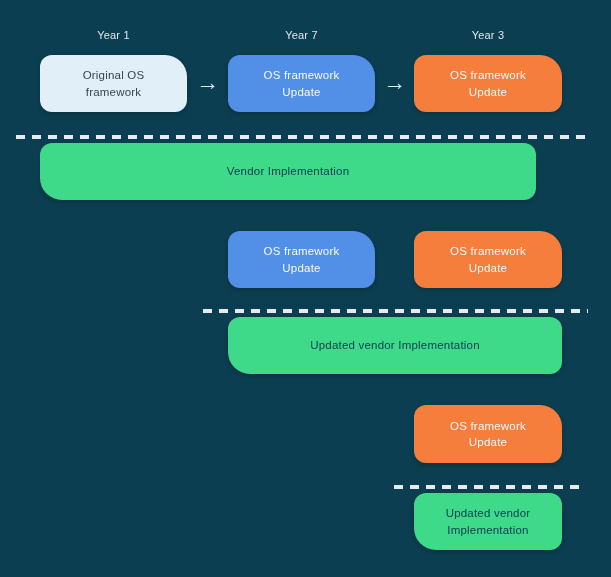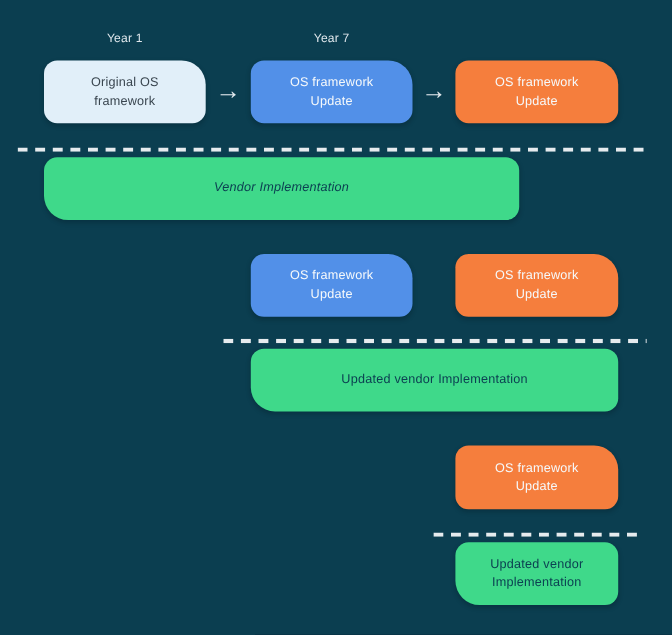--- a/index.html
+++ b/index.html
@@ -60,21 +60,21 @@
     color: var(--text-green-box);
   }
   .r1 { top: 55px;  height: 57px; }
   .r2 { top: 231px; height: 57px; }
   .r3 { top: 405px; height: 58px; }
 
   .light  { background: var(--box-light);  color: var(--text-dark); }
   .blue   { background: var(--box-blue);   color: var(--text-light); }
   .orange { background: var(--box-orange); color: var(--text-light); }
 
-  .impl1 { left: 40px;  top: 143px; width: 432px; height: 57px; font-style: italic; }
+  .impl1 { left: 40px;  top: 143px; width: 496px; height: 57px; }
   .impl2 { left: 228px; top: 317px; width: 334px; height: 57px; }
   .impl3 { left: 414px; top: 493px; width: 148px; height: 57px; padding: 0 14px; }
 
   .arrow {
     position: absolute;
     top: 68px;
     height: 28px;
     display: flex;
     align-items: center;
     justify-content: center;
@@ -91,20 +91,21 @@
   .div2 { left: 203px; top: 299px; width: 385px; }
   .div3 { left: 394px; top: 475px; width: 191px; }
 </style>
 </head>
 <body>
 
 <div class="stage">
 
   <div class="year-label col1">Year 1</div>
   <div class="year-label col2">Year 7</div>
+  <div class="year-label col3">Year 3</div>
 
   <div class="box fw-box light col1 r1">Original OS framework</div>
   <div class="arrow arrow1">→</div>
   <div class="box fw-box blue col2 r1">OS framework Update</div>
   <div class="arrow arrow2">→</div>
   <div class="box fw-box orange col3 r1">OS framework Update</div>
 
   <div class="divider div1">
     <svg width="573" height="4">
         <line x1="0" y1="2" x2="573" y2="2" stroke-dasharray="9 7"></line>

